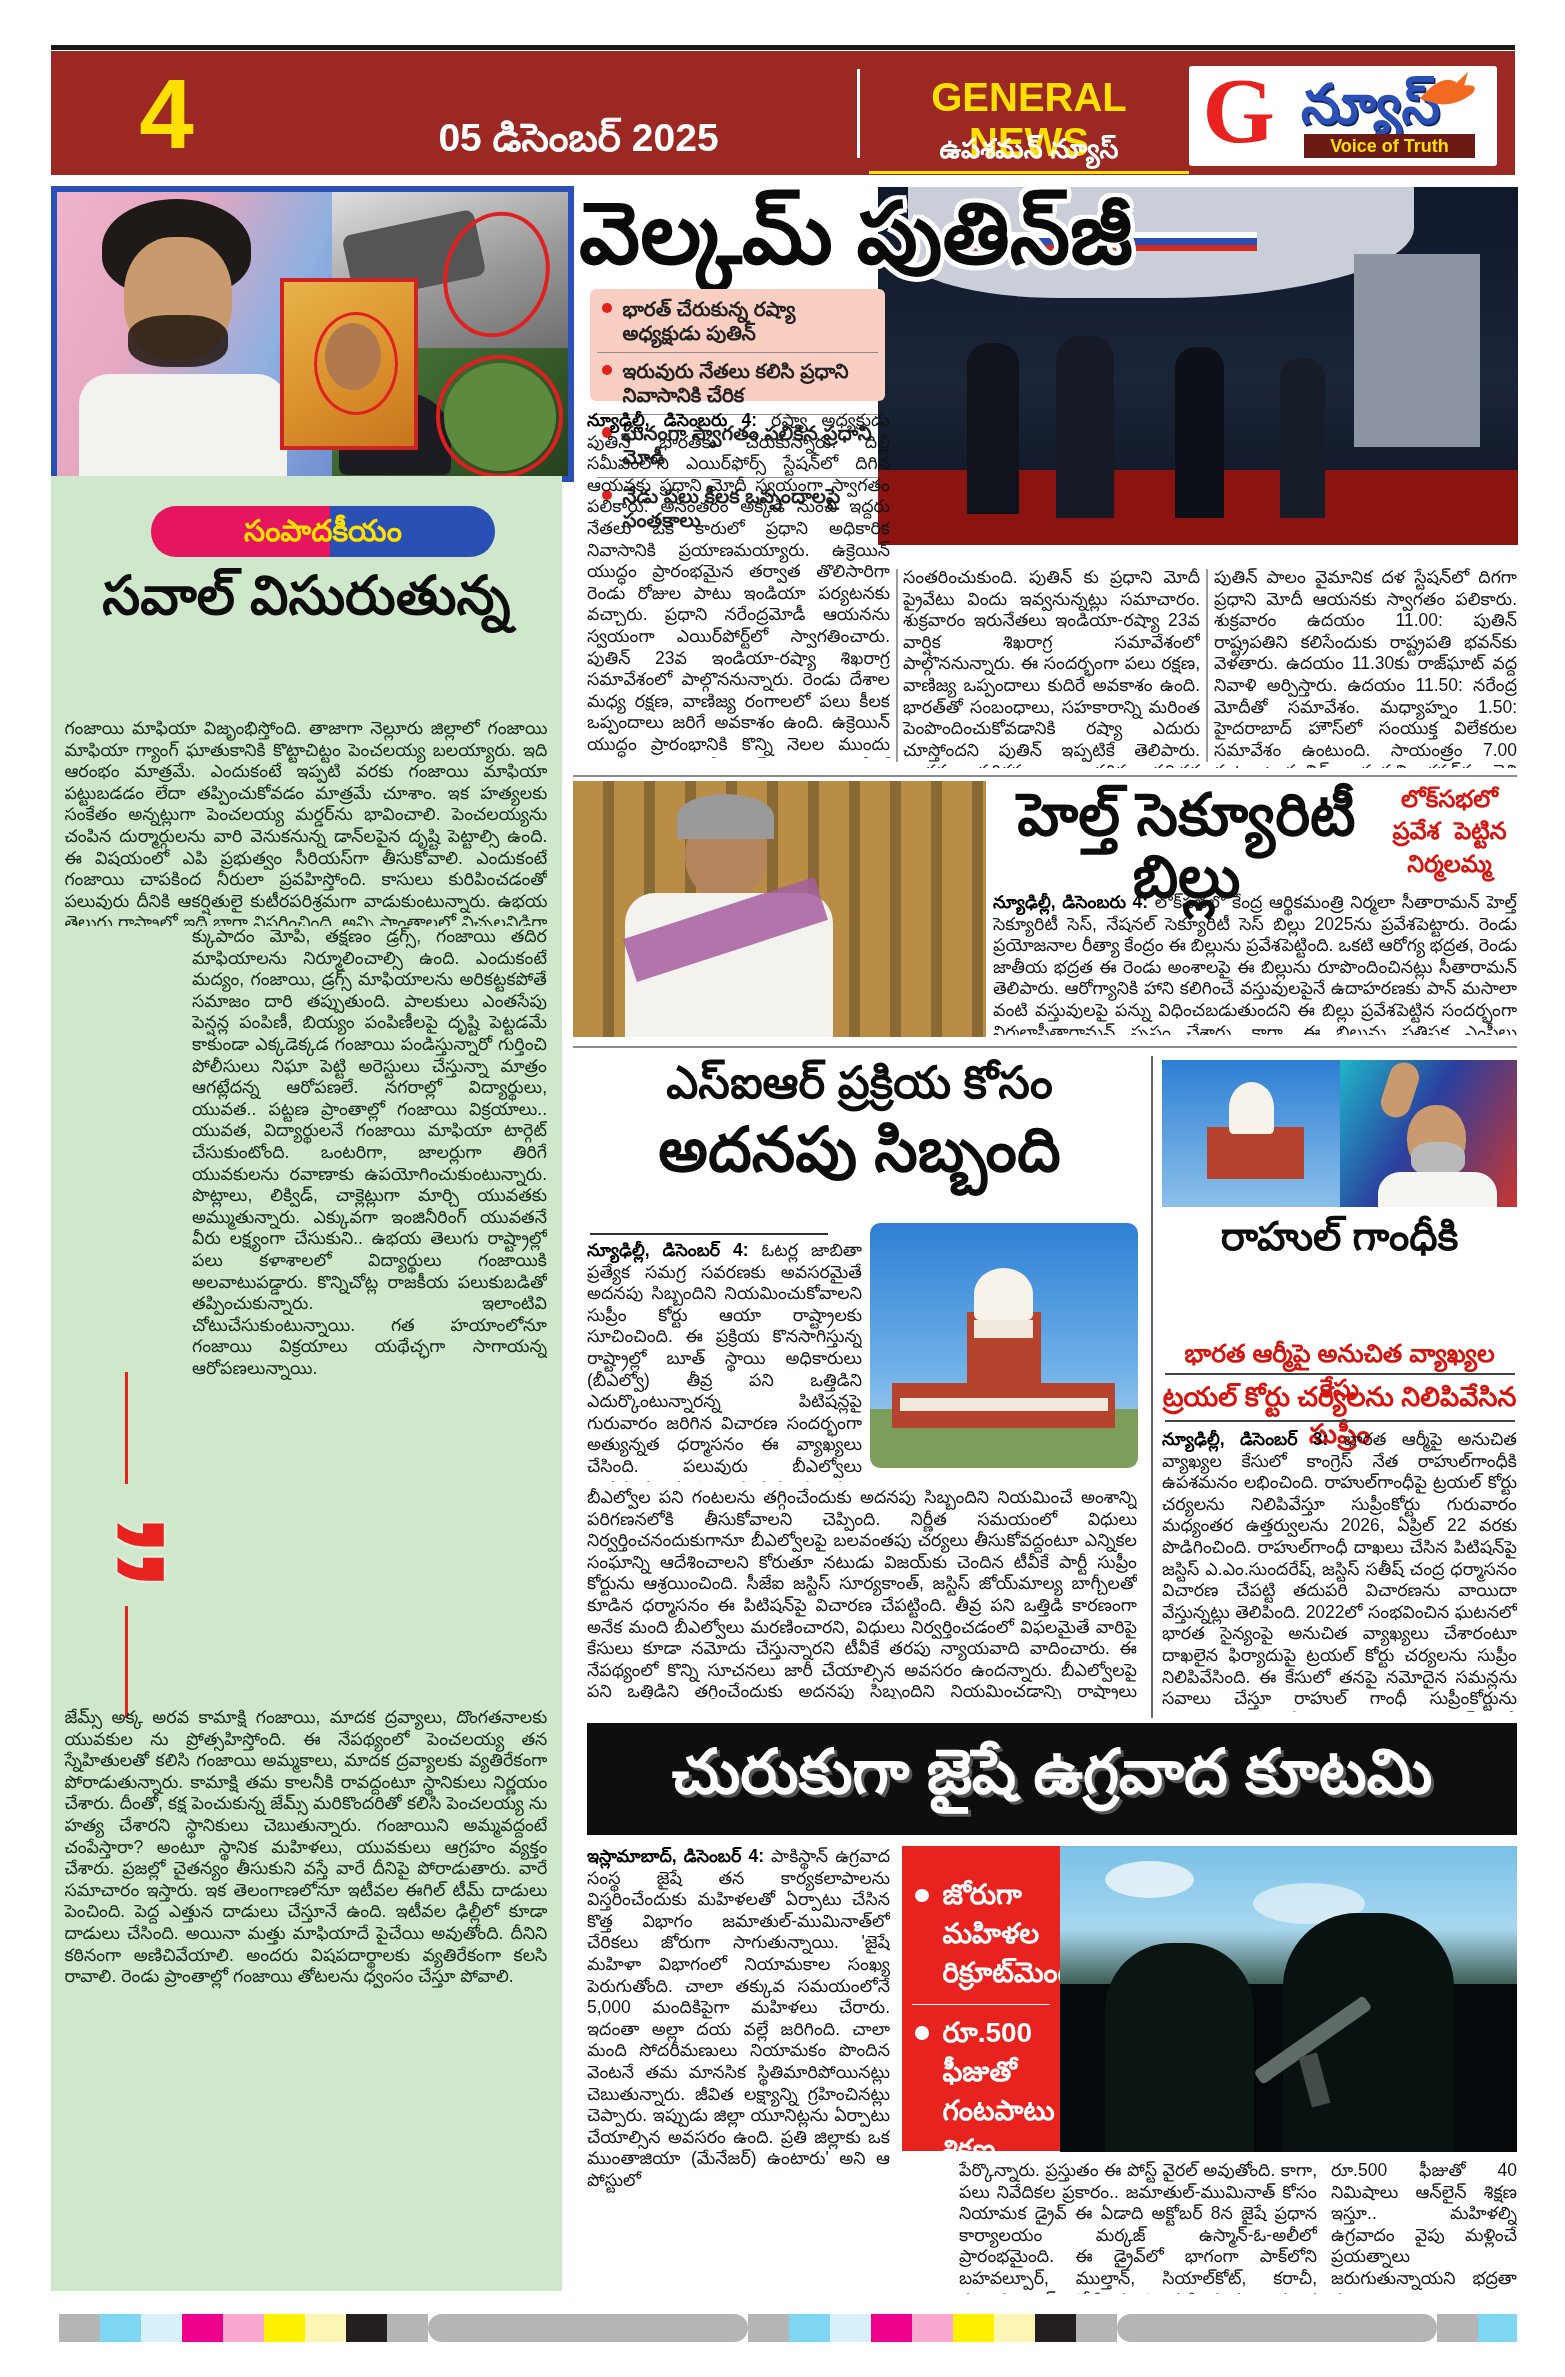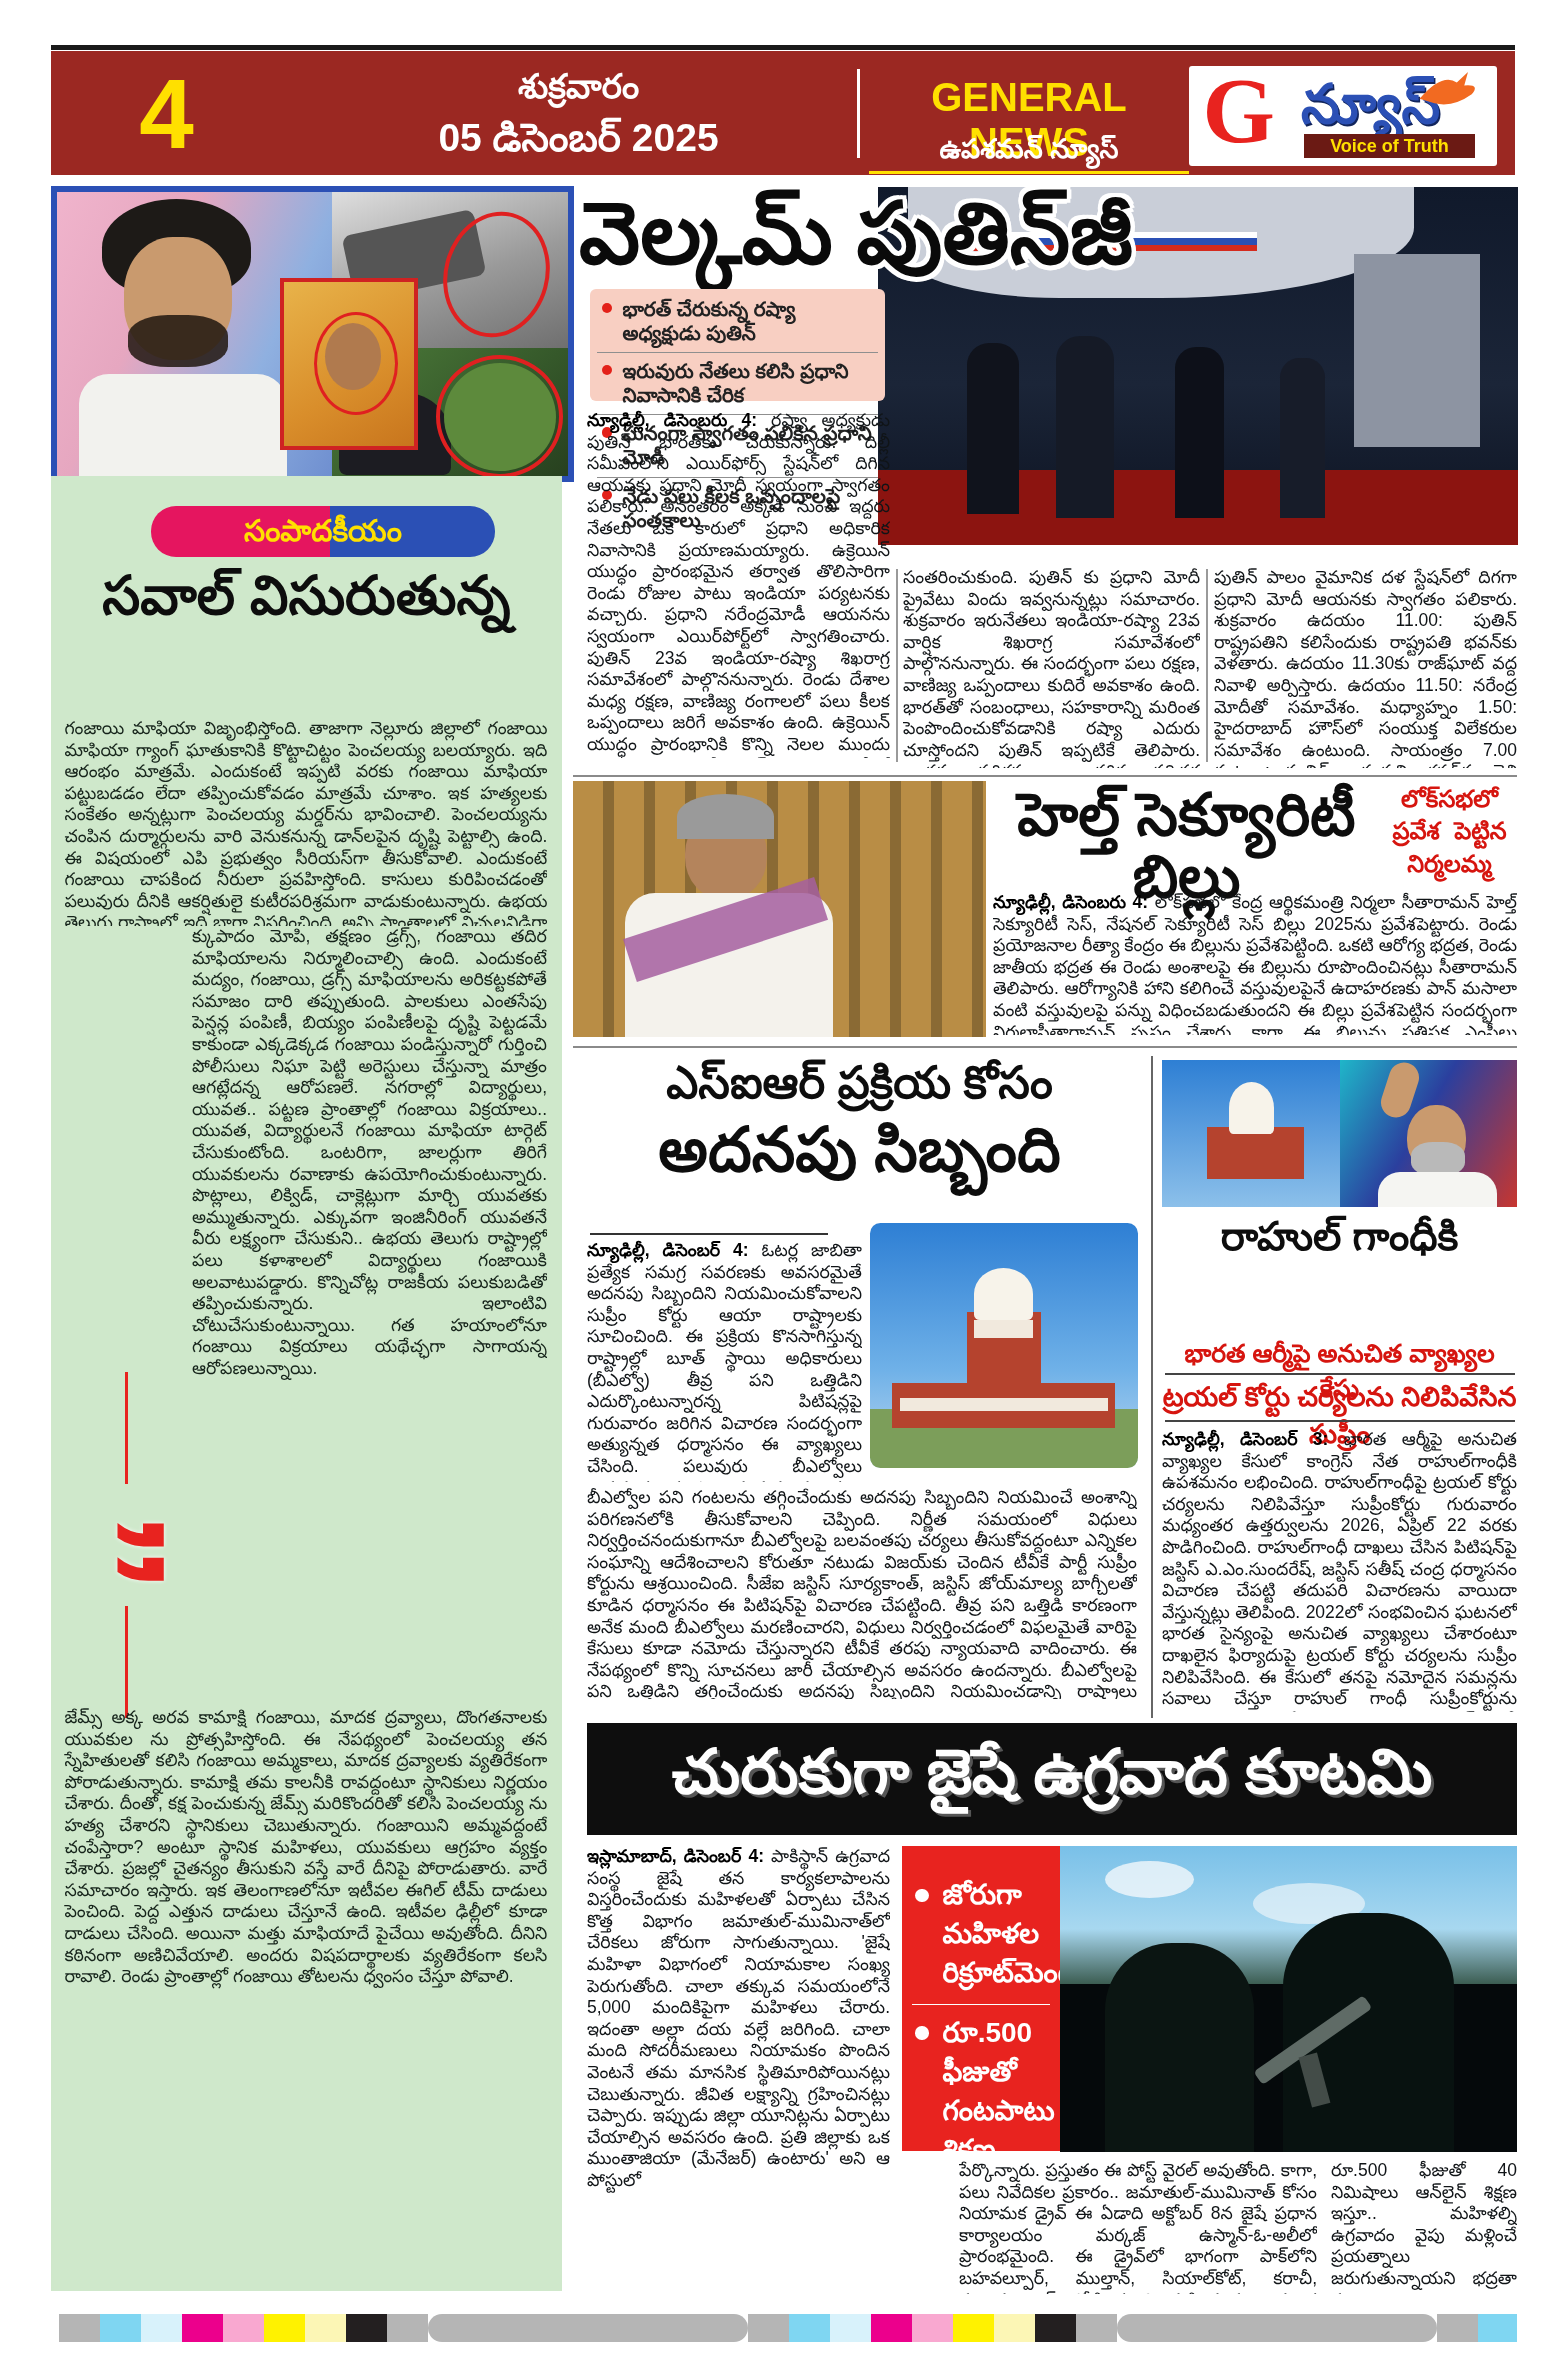--- a/index.html
+++ b/index.html
@@ -33,21 +33,20 @@
   .outline-w{text-shadow:-3.7px -3.7px 0 #fff,3.7px -3.7px 0 #fff,-3.7px 3.7px 0 #fff,3.7px 3.7px 0 #fff,0 -4.5px 0 #fff,0 4.5px 0 #fff,-4.5px 0 0 #fff,4.5px 0 0 #fff;}
 </style>
 </head>
 <body>
 
 <div id="page">
 
   <div class="abs" id="hdr-topline"></div>
   <div class="abs" id="hdr">
     <div class="abs" style="left:41px;top:7.4px;width:149px;height:112px;font-size:98px;font-weight:bold;color:#ffe000;text-align:center;line-height:112px;">4</div>
-    <div class="abs" style="left:245px;top:16.4px;width:565px;text-align:center;color:#fff;font-weight:bold;font-size:34px;">శుక్రవారం</div>
     <div class="abs" style="left:245px;top:65px;width:565px;text-align:center;color:#fff;font-weight:bold;font-size:39px;">05 డిసెంబర్ 2025</div>
     <div class="abs" style="left:806px;top:18px;width:3px;height:89px;background:#fff;"></div>
     <div class="abs" style="left:818px;top:24px;width:320px;text-align:center;color:#ffe000;font-weight:bold;font-size:40px;border-bottom:3.7px solid #ffe000;padding-bottom:6px;">GENERAL NEWS</div>
     <div class="abs" style="left:818px;top:83px;width:320px;text-align:center;color:#fff;font-weight:bold;font-size:27px;">ఉపశమన్ న్యూస్</div>
 
     <div class="abs" style="left:1138px;top:15px;width:308px;height:100px;background:#fff;border-radius:3px;">
       <span class="abs" style="left:13.4px;top:-9px;font-size:93px;font-weight:bold;color:#e8231f;font-family:'Liberation Serif',serif;">G</span>
       <span class="abs" style="left:112px;top:6px;font-size:55px;font-weight:bold;color:#2b50b5;text-shadow:1.5px 1.5px 0 #12255c;">న్యూస్</span>
       <svg class="abs" style="left:223px;top:3px;" width="71" height="41" viewBox="0 0 95 55">
         <path d="M10 40 Q40 5 60 18 L75 4 L70 22 Q92 20 80 34 Q55 52 30 46 Z" fill="#f26a21"></path>

